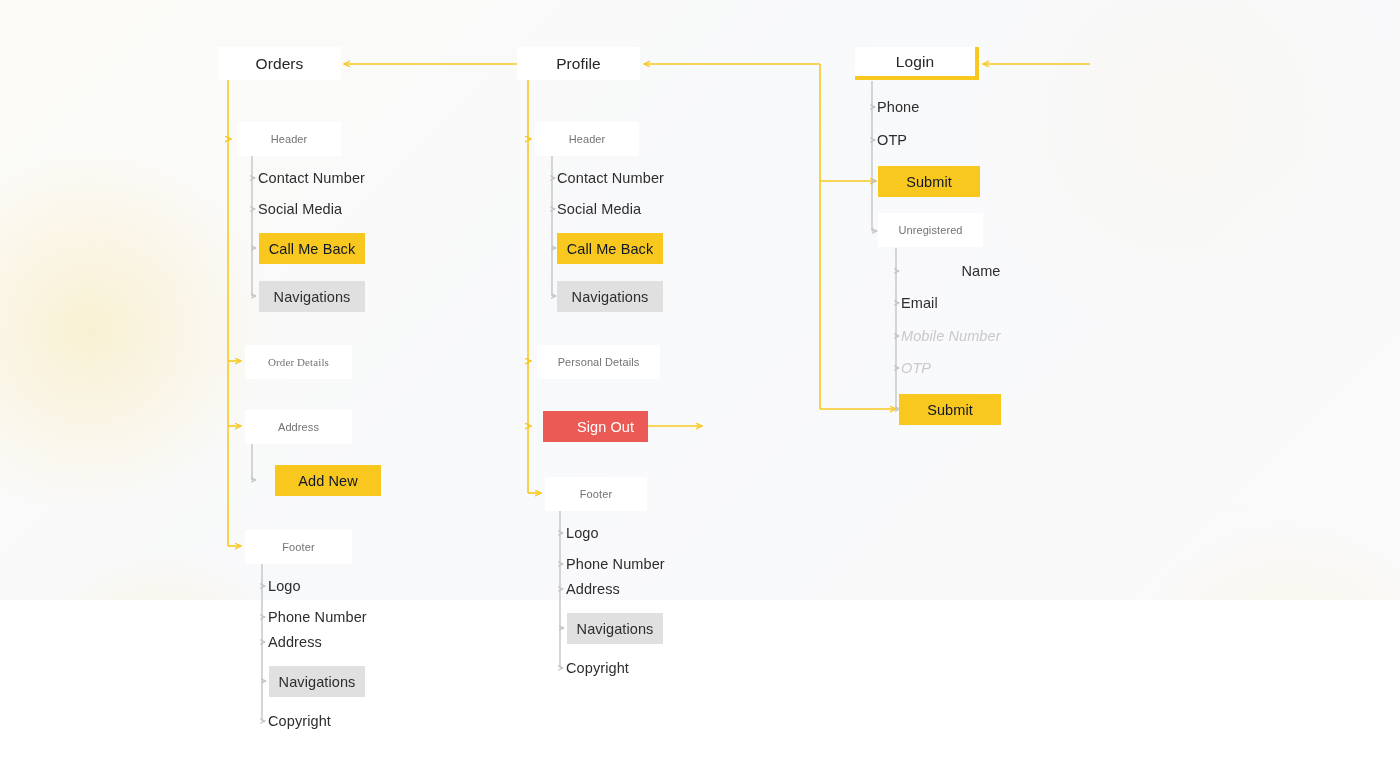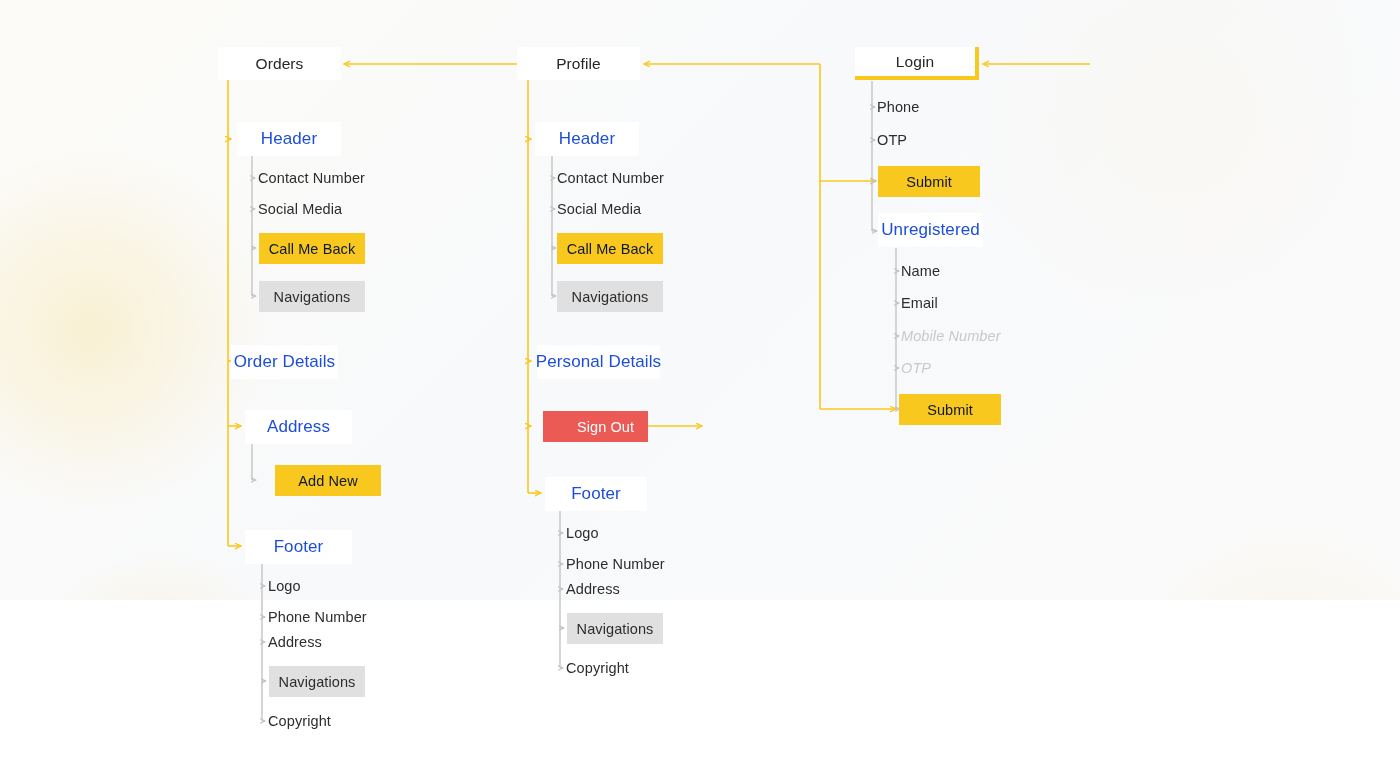--- a/index.html
+++ b/index.html
@@ -24,22 +24,22 @@
       linear-gradient(135deg, #fcfbf7 0%, #f8f9fb 45%, #fafafa 100%);
   }
 
   #wires { position: absolute; inset: 0; width: 1400px; height: 780px; }
 
   .node {
     position: absolute;
     display: flex;
     align-items: center;
     justify-content: center;
-    font-size: 17px;
-    color: #1d4ed8;
+    font-size: 11px;
+    color: #737373;
     letter-spacing: 0.1px;
     white-space: nowrap;
   }
 
   .box {
     background: #ffffff;
     height: 34px;
   }
 
   .box.page {
@@ -193,21 +193,21 @@
   </div>
 
   <div class="node btn-yellow" style="left:259px; top:233px; width:106px;">
     <span>Call Me Back</span>
   </div>
 
   <div class="node btn-gray" style="left:259px; top:281px; width:106px;">
     <span>Navigations</span>
   </div>
 
-  <div class="node box" style="left:231px; top:345px; width:107px;">
+  <div class="node box" style="left:245px; top:345px; width:107px;font-family:Liberation Serif, serif;">
     <span>Order Details</span>
   </div>
 
   <div class="node box" style="left:245px; top:410px; width:107px;">
     <span>Address</span>
   </div>
 
   <div class="node btn-yellow" style="left:275px; top:465px; width:106px;">
     <span>Add New</span>
   </div>
@@ -305,21 +305,21 @@
   </div>
 
   <div class="node btn-yellow" style="left:878px; top:166px; width:102px;">
     <span>Submit</span>
   </div>
 
   <div class="node box" style="left:878px; top:213px; width:105px;">
     <span>Unregistered</span>
   </div>
 
-  <div class="node leaf" style="left:901px; top:261px; width:160px;">
+  <div class="node leaf" style="left:901px; top:261px; width:160px;justify-content:center;">
     <span>Name</span>
   </div>
 
   <div class="node leaf" style="left:901px; top:293px; width:160px;">
     <span>Email</span>
   </div>
 
   <div class="node leaf muted" style="left:901px; top:326px; width:180px;">
     <span>Mobile Number</span>
   </div>

